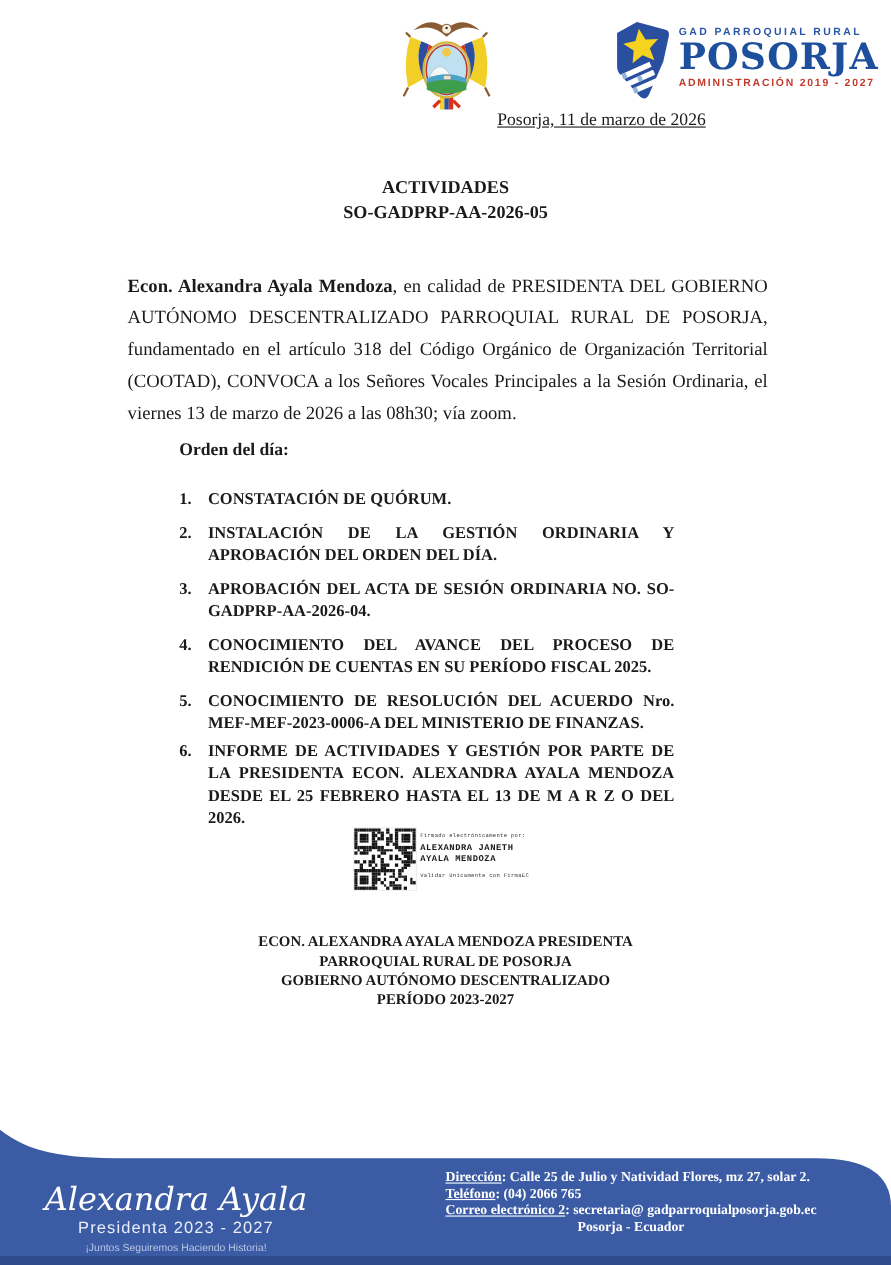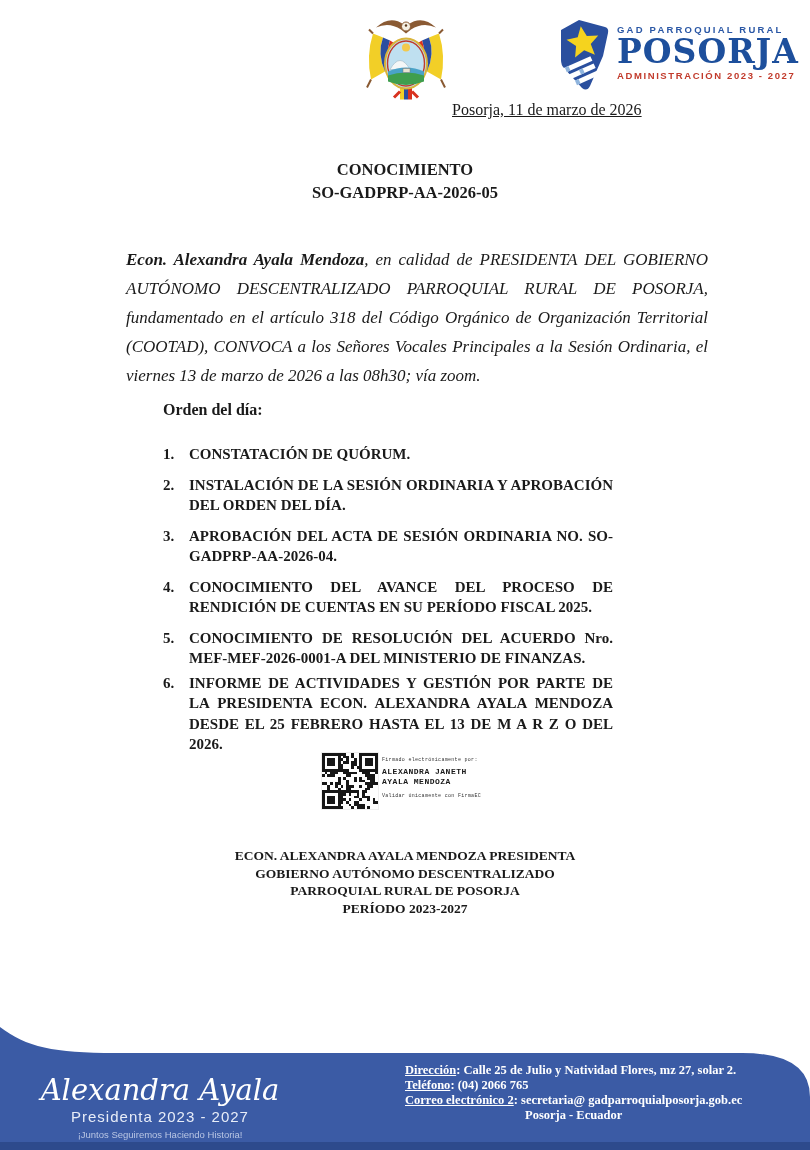--- a/index.html
+++ b/index.html
@@ -18,22 +18,22 @@
   .logo-admin{font-family:"Liberation Sans",sans-serif;font-weight:bold;font-size:9.5px;
               letter-spacing:1.6px;color:#c23b2c;margin-top:3px;white-space:nowrap;}
 
   .date-line{position:absolute;left:452px;top:101px;font-size:16px;text-decoration:underline;}
 
   
   .title-block{position:absolute;left:0;top:158px;width:100%;text-align:center;
                font-weight:bold;font-size:16.5px;line-height:23px;}
 
   
-  .body-par{position:absolute;left:126px;top:228px;width:582px;font-size:17px;line-height:29px;
-            text-align:justify;font-style:italic;}
+  .body-par{position:absolute;left:116px;top:228px;width:582px;font-size:17px;line-height:29px;
+            text-align:justify;}
   .body-par .lead{font-weight:bold;}
 
   
   .orden-label{position:absolute;left:163px;top:401px;font-weight:bold;font-size:16px;}
   .orden-list{position:absolute;left:163px;top:444px;width:450px;}
   .orden-item{display:flex;margin-bottom:10px;font-weight:bold;font-size:15px;line-height:20.5px;}
   .orden-item:nth-child(5){margin-bottom:4px;}
   .orden-num{width:26px;flex:0 0 26px;}
   .orden-text{flex:1;text-align:justify;}
 
@@ -113,54 +113,54 @@
         <rect x="4" y="52" width="34" height="5" fill="#ffffff"></rect>
         <rect x="4" y="60" width="34" height="5" fill="#ffffff"></rect>
         <rect x="10" y="44" width="4" height="5" fill="#8fb4dd"></rect>
         <rect x="22" y="52" width="4" height="5" fill="#8fb4dd"></rect>
         <rect x="14" y="60" width="4" height="5" fill="#8fb4dd"></rect>
       </g>
     </svg>
     <div class="logo-text">
       <span class="logo-gad">GAD PARROQUIAL RURAL</span>
       <span class="logo-name">POSORJA</span>
-      <span class="logo-admin">ADMINISTRACIÓN 2023 - 2027</span>
+      <span class="logo-admin">ADMINISTRACIÓN 2019 - 2027</span>
     </div>
   </div>
 
   <div class="date-line">Posorja, 11 de marzo de 2026</div>
 
   <div class="title-block">
-    <div>CONOCIMIENTO</div>
+    <div>ACTIVIDADES</div>
     <div>SO-GADPRP-AA-2026-05</div>
   </div>
 
   <p class="body-par"><span class="lead">Econ. Alexandra Ayala Mendoza</span><span>, en calidad de PRESIDENTA DEL GOBIERNO AUTÓNOMO DESCENTRALIZADO PARROQUIAL RURAL DE POSORJA, fundamentado en el artículo 318 del Código Orgánico de Organización Territorial (COOTAD), CONVOCA a los Señores Vocales Principales a la Sesión Ordinaria, el viernes 13 de marzo de 2026 a las 08h30; vía zoom.</span></p>
 
   <div class="orden-label">Orden del día:</div>
   <div class="orden-list">
     <div class="orden-item">
       <span class="orden-num">1.</span>
       <span class="orden-text">CONSTATACIÓN DE QUÓRUM.</span>
     </div>
     <div class="orden-item">
       <span class="orden-num">2.</span>
-      <span class="orden-text">INSTALACIÓN DE LA SESIÓN ORDINARIA Y APROBACIÓN DEL ORDEN DEL DÍA.</span>
+      <span class="orden-text">INSTALACIÓN DE LA GESTIÓN ORDINARIA Y APROBACIÓN DEL ORDEN DEL DÍA.</span>
     </div>
     <div class="orden-item">
       <span class="orden-num">3.</span>
       <span class="orden-text">APROBACIÓN DEL ACTA DE SESIÓN ORDINARIA NO. SO-GADPRP-AA-2026-04.</span>
     </div>
     <div class="orden-item">
       <span class="orden-num">4.</span>
       <span class="orden-text">CONOCIMIENTO DEL AVANCE DEL PROCESO DE RENDICIÓN DE CUENTAS EN SU PERÍODO FISCAL 2025.</span>
     </div>
     <div class="orden-item">
       <span class="orden-num">5.</span>
-      <span class="orden-text">CONOCIMIENTO DE RESOLUCIÓN DEL ACUERDO Nro. MEF-MEF-2026-0001-A DEL MINISTERIO DE FINANZAS.</span>
+      <span class="orden-text">CONOCIMIENTO DE RESOLUCIÓN DEL ACUERDO Nro. MEF-MEF-2023-0006-A DEL MINISTERIO DE FINANZAS.</span>
     </div>
     <div class="orden-item">
       <span class="orden-num">6.</span>
       <span class="orden-text">INFORME DE ACTIVIDADES Y GESTIÓN POR PARTE DE LA PRESIDENTA ECON. ALEXANDRA AYALA MENDOZA DESDE EL 25 FEBRERO HASTA EL 13 DE M A R Z O  DEL 2026.</span>
     </div>
   </div>
 
   <div class="stamp">
     <div class="qr">
         <div class="qm"></div>
@@ -610,22 +610,22 @@
       <div class="gap"></div>
       <div class="stamp-name">ALEXANDRA JANETH</div>
       <div class="stamp-name">AYALA MENDOZA</div>
       <div class="gap2"></div>
       <div class="stamp-tiny">Validar únicamente con FirmaEC</div>
     </div>
   </div>
 
   <div class="sig-block">
     <div>ECON. ALEXANDRA AYALA MENDOZA PRESIDENTA</div>
+    <div>PARROQUIAL RURAL DE POSORJA</div>
     <div>GOBIERNO AUTÓNOMO DESCENTRALIZADO</div>
-    <div>PARROQUIAL RURAL DE POSORJA</div>
     <div>PERÍODO 2023-2027</div>
   </div>
 
   <div class="footer">
     <svg width="810" height="123" viewBox="0 0 810 123">
       <path d="M0,0 C26,20 54,26 115,26 L742,26 Q810,26 810,70 L810,123 L0,123 Z" fill="#3b5ba5"></path>
       <rect x="0" y="115" width="810" height="8" fill="#2d4a8c"></rect>
     </svg>
     <div class="f-left">
       <div class="f-name">Alexandra Ayala</div>

